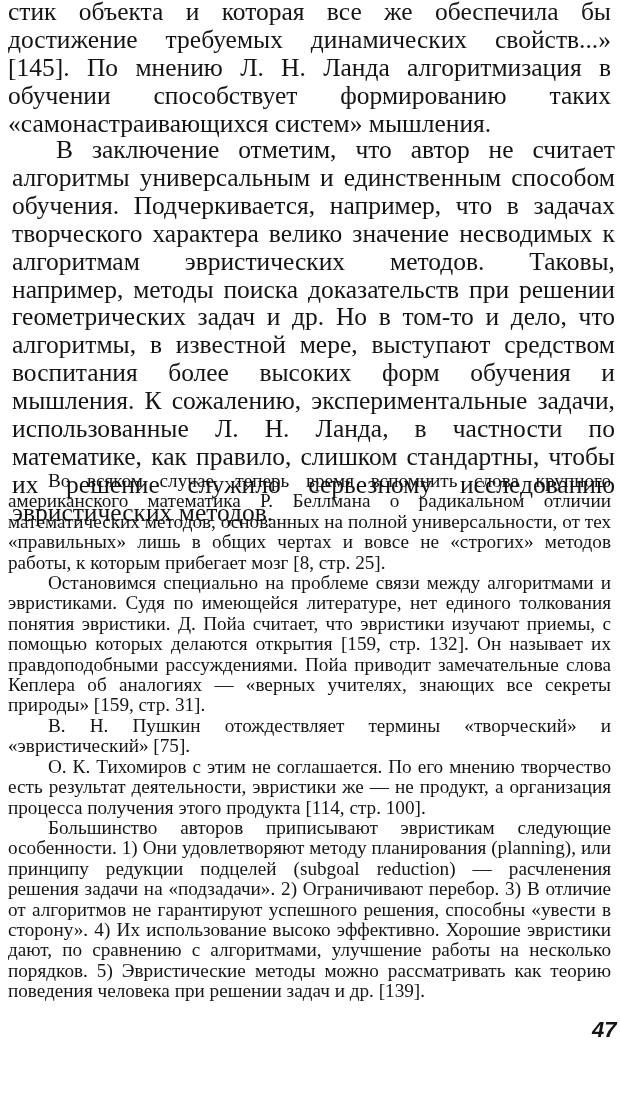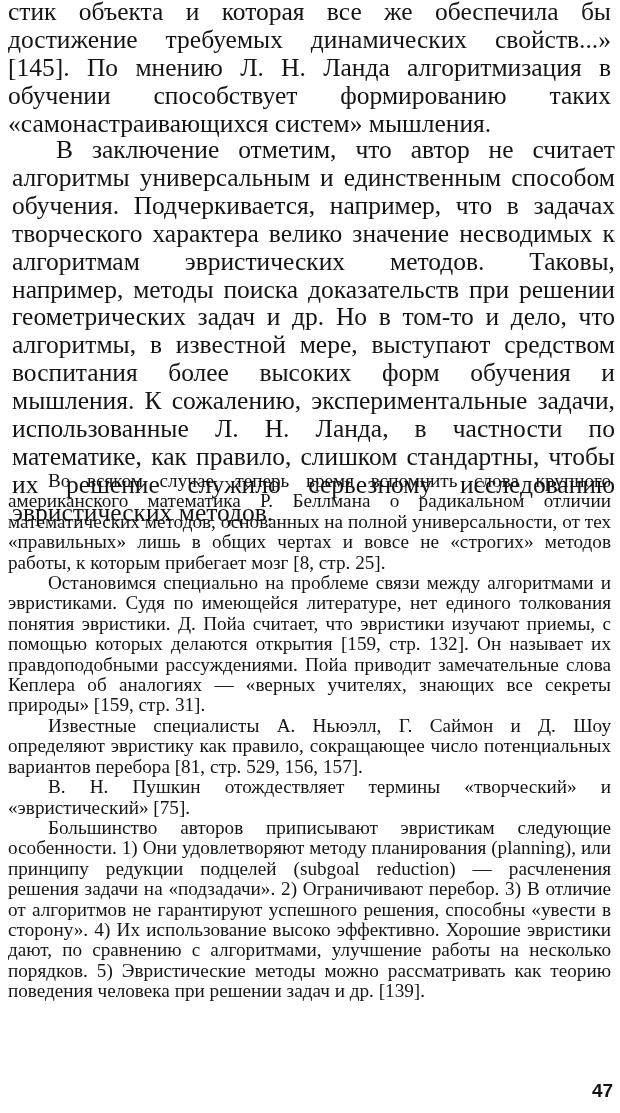--- a/index.html
+++ b/index.html
@@ -4,37 +4,37 @@
 <style>
   html, body { margin: 0; padding: 0; background: #ffffff; }
   body { width: 620px; height: 1113px; overflow: hidden; position: relative; color: #141414; }
   .page { position: absolute; left: 8px; top: 0; width: 603px; }
   .big { font-family: "Liberation Serif", serif; font-size: 25.5px; line-height: 27.9px; text-align: justify; }
   .big p { margin: 0; text-indent: 0; }
   .big p.ind { text-indent: 44px; }
   .small { font-family: "Liberation Serif", serif; font-size: 19.2px; line-height: 20.4px; text-align: justify; position: absolute; top: 471px; left: 8px; width: 603px; }
   .small p { margin: 0; text-indent: 40px; }
   .small p.first { text-indent: 40px; }
-  .pagenum { position: absolute; left: 592px; top: 1080px; font-family: "Liberation Sans", sans-serif; font-weight: bold; font-size: 19px; }
+  .pagenum { position: absolute; left: 592px; top: 1017px; font-family: "Liberation Sans", sans-serif; font-weight: bold; font-size: 22px; font-style: italic; }
   .sec1 { position: absolute; top: -2px; left: 0; width: 603px; }
   .sec2 { position: absolute; top: 136px; left: 4px; width: 603px; }
 </style>
 </head>
 <body>
 
 <div class="page big">
   <div class="sec1">
     <p>стик объекта и которая все же обеспечила бы достижение требуемых динамических свойств...» [145]. По мнению Л. Н. Ланда алгоритмизация в обучении способствует формированию таких «самонастраивающихся систем» мышления.</p>
   </div>
   <div class="sec2">
     <p class="ind">В заключение отметим, что автор не считает алгоритмы универсальным и единственным способом обучения. Подчеркивается, например, что в задачах творческого характера велико значение несводимых к алгоритмам эвристических методов. Таковы, например, методы поиска доказательств при решении геометрических задач и др. Но в том-то и дело, что алгоритмы, в известной мере, выступают средством воспитания более высоких форм обучения и мышления. К сожалению, экспериментальные задачи, использованные Л. Н. Ланда, в частности по математике, как правило, слишком стандартны, чтобы их решение служило серьезному исследованию эвристических методов.</p>
   </div>
 </div>
 
 <div class="small">
   <p class="first">Во всяком случае, теперь время вспомнить слова крупного американского математика Р. Беллмана о радикальном отличии математических методов, основанных на полной универсальности, от тех «правильных» лишь в общих чертах и вовсе не «строгих» методов работы, к которым прибегает мозг [8, стр. 25].</p>
   <p>Остановимся специально на проблеме связи между алгоритмами и эвристиками. Судя по имеющейся литературе, нет единого толкования понятия эвристики. Д. Пойа считает, что эвристики изучают приемы, с помощью которых делаются открытия [159, стр. 132]. Он называет их правдоподобными рассуждениями. Пойа приводит замечательные слова Кеплера об аналогиях — «верных учителях, знающих все секреты природы» [159, стр. 31].</p>
-  <p>Известные специалисты А. Ньюэлл, Г. Саймон и Д. Шоу определяют эвристику как правило, сокращающее число потенциальных вариантов перебора [81, стр. 529, 156, 157].</p>
   <p>В. Н. Пушкин отождествляет термины «творческий» и «эвристический» [75].</p>
+  <p>О. К. Тихомиров с этим не соглашается. По его мнению творчество есть результат деятельности, эвристики же — не продукт, а организация процесса получения этого продукта [114, стр. 100].</p>
   <p>Большинство авторов приписывают эвристикам следующие особенности. 1) Они удовлетворяют методу планирования (planning), или принципу редукции подцелей (subgoal reduction) — расчленения решения задачи на «подзадачи». 2) Ограничивают перебор. 3) В отличие от алгоритмов не гарантируют успешного решения, способны «увести в сторону». 4) Их использование высоко эффективно. Хорошие эвристики дают, по сравнению с алгоритмами, улучшение работы на несколько порядков. 5) Эвристические методы можно рассматривать как теорию поведения человека при решении задач и др. [139].</p>
 </div>
 
 <div class="pagenum">47</div>
 
 </body></html>

